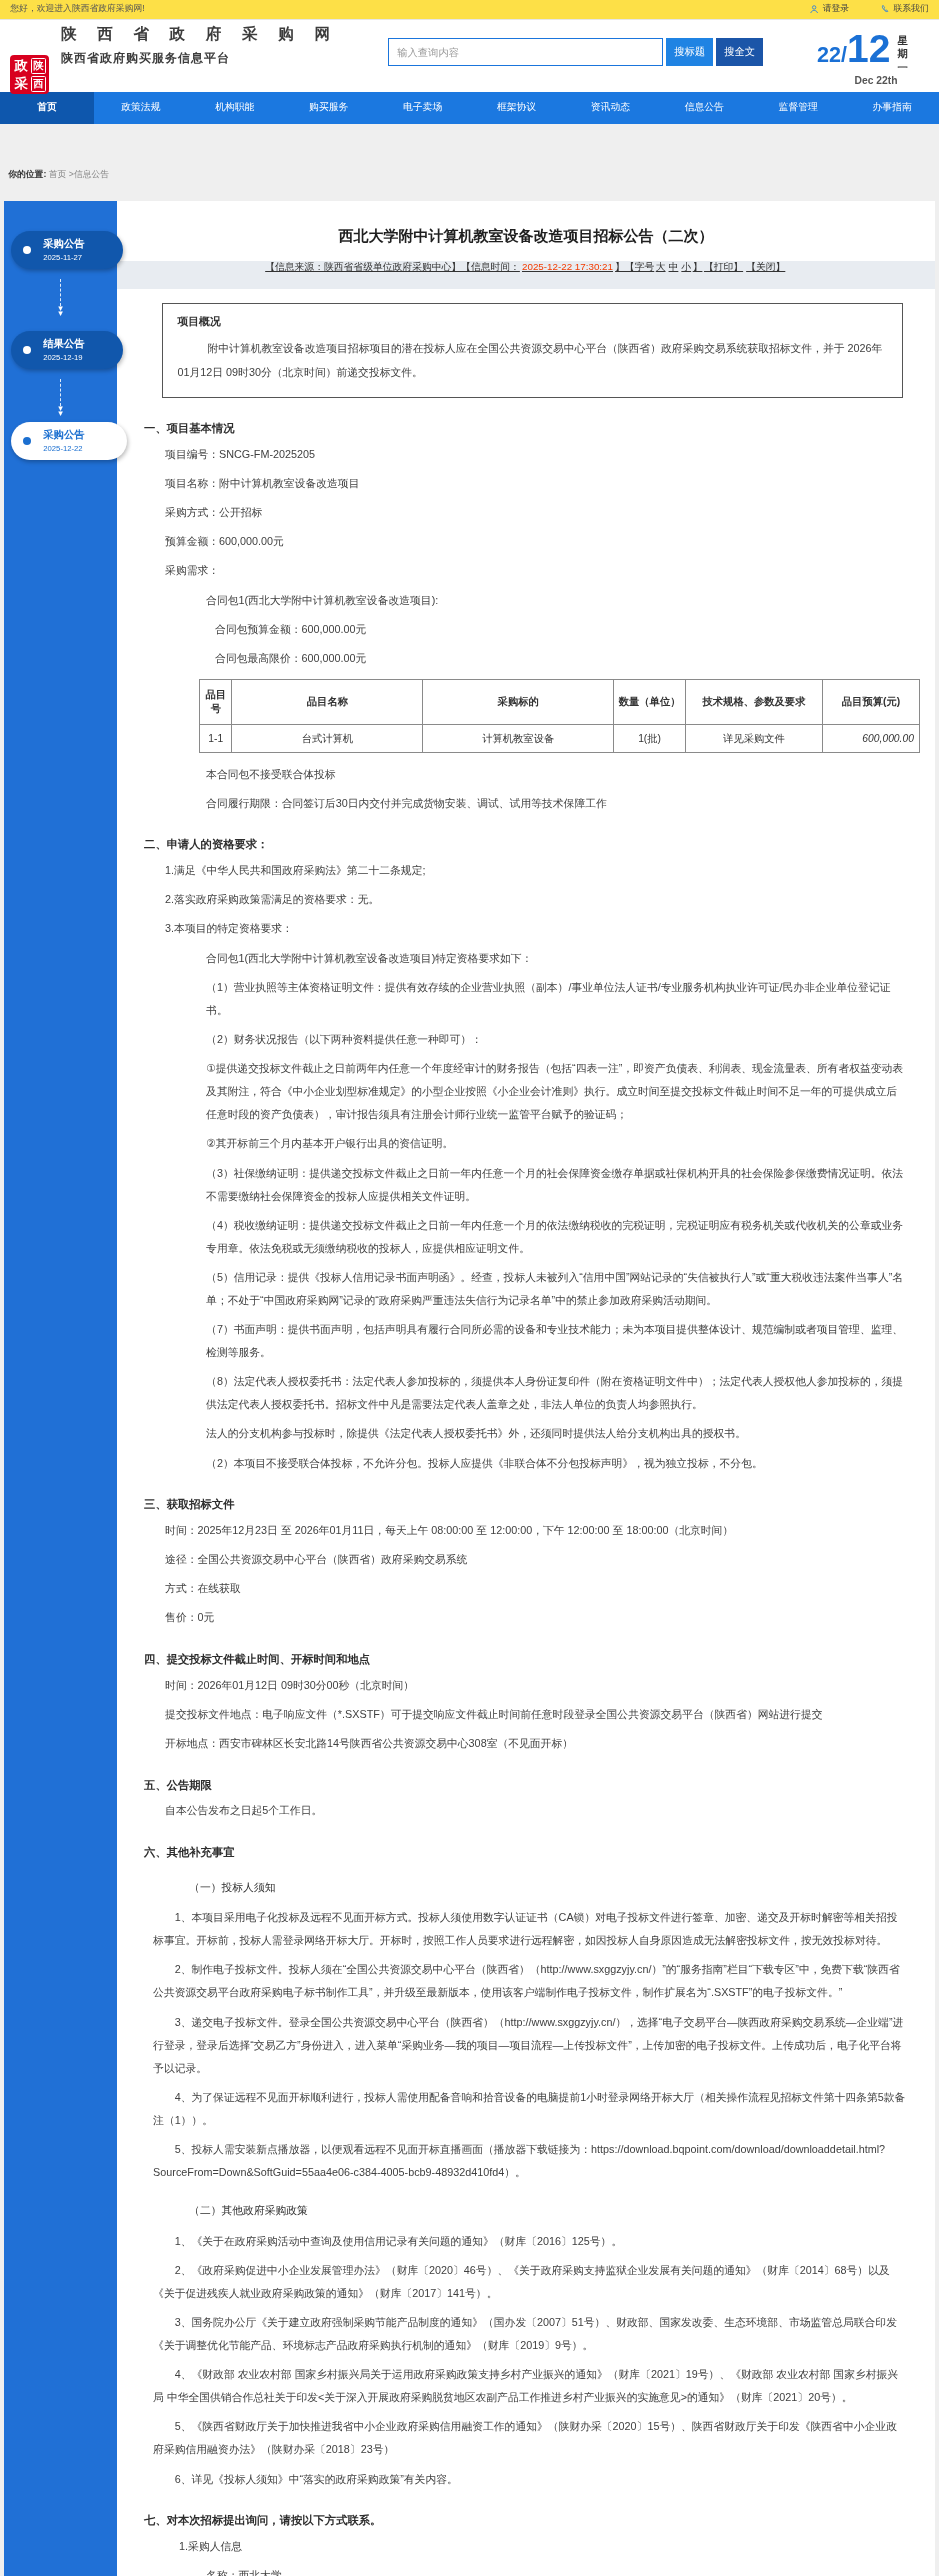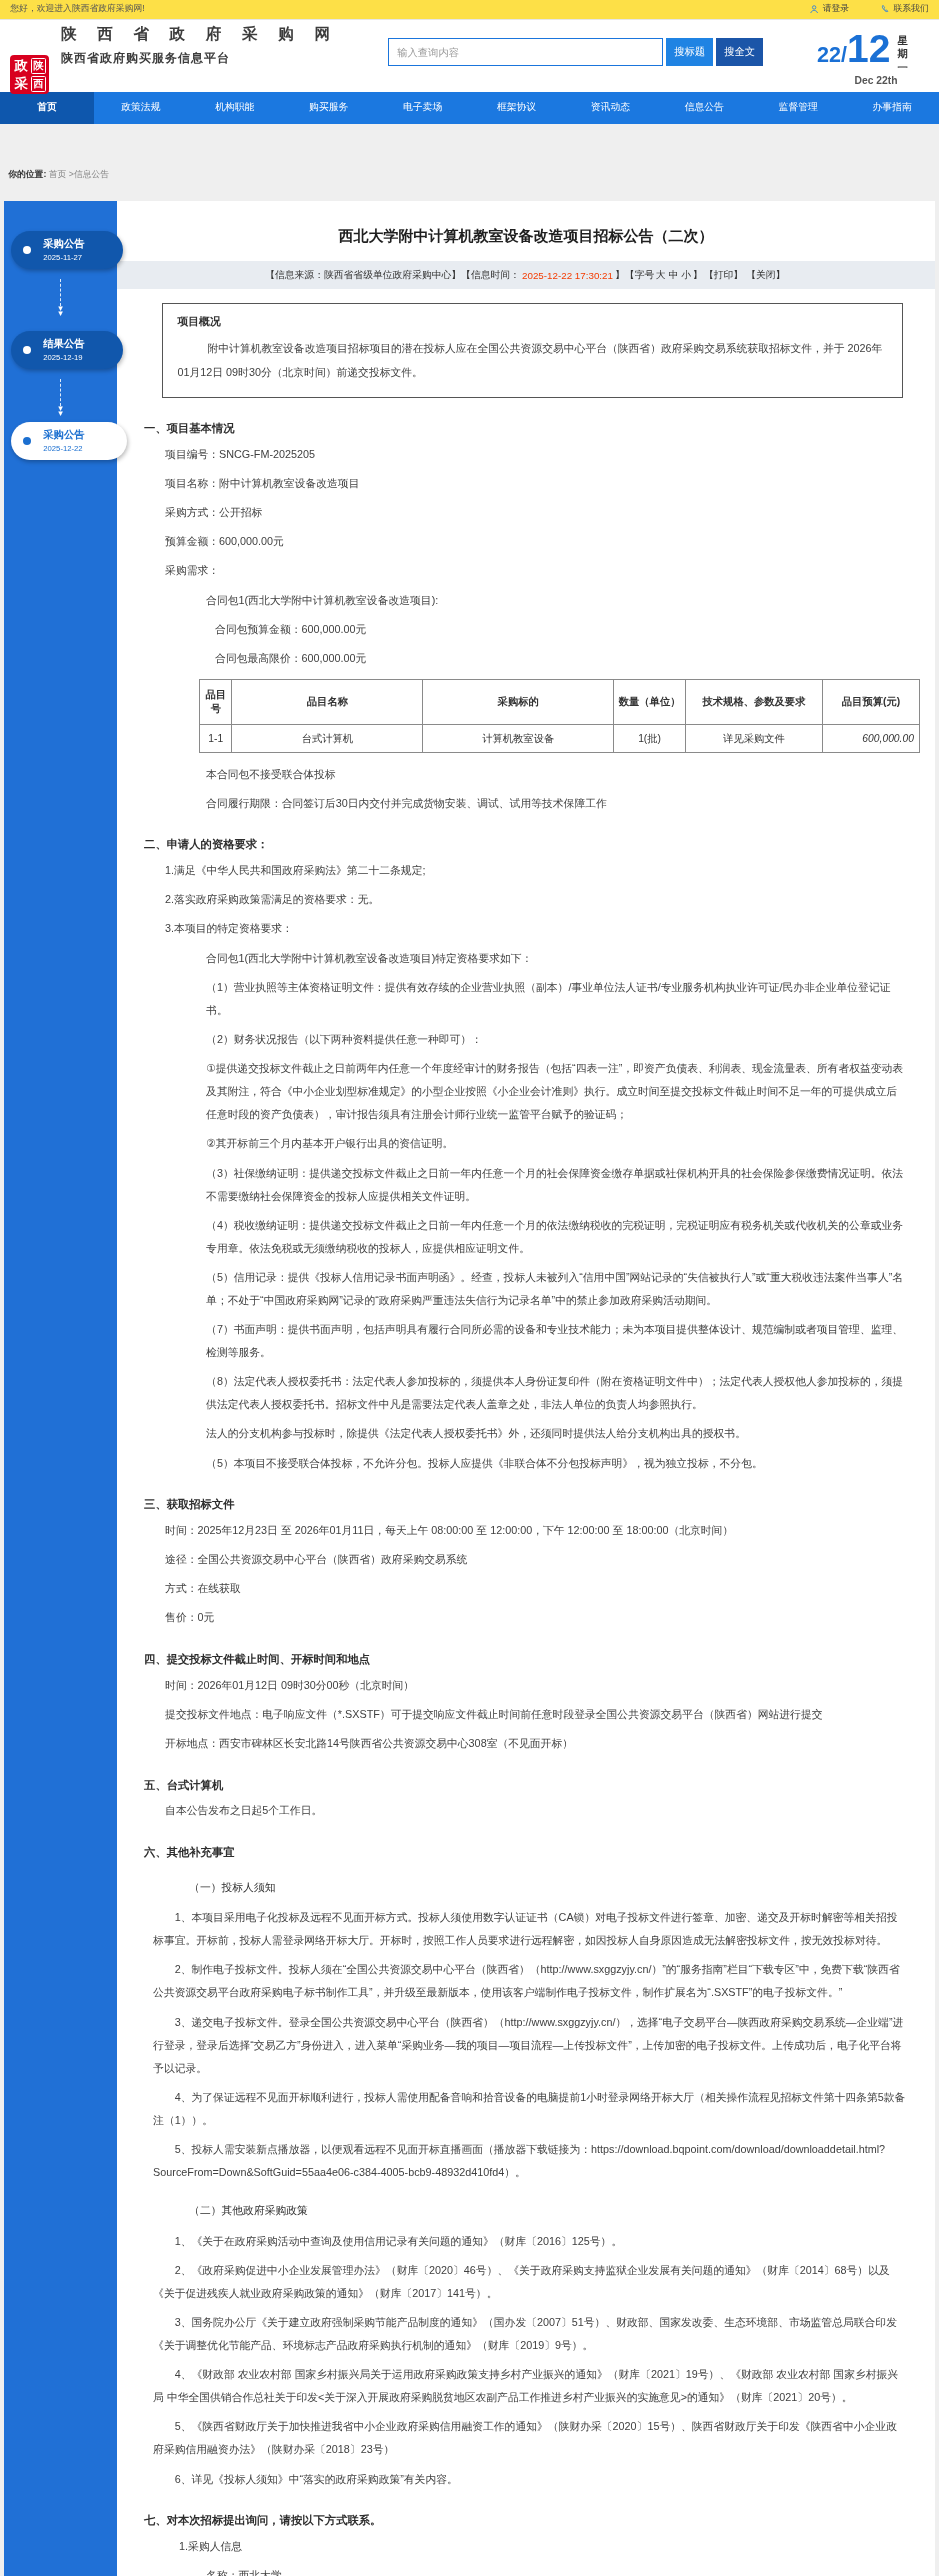--- a/index.html
+++ b/index.html
@@ -52,21 +52,21 @@
   .pill-date { font-size:7.7px; margin-top:2.1px; }
   .pill.active { background:#fff; color:#1b6fd0; width:116px; }
   .pill.active .dot { background:#1b6fd0; }
   .t-arrow { position:absolute; left:0; width:113px; display:flex; flex-direction:column; align-items:center; }
   .t-dash { width:0; height:27px; border-left:1px dashed rgba(255,255,255,.85); }
   .t-chev { color:#fff; font-size:7.7px; line-height:5.7px; }
 
   .content { flex:1; background:#fff; min-height:2700px; padding-bottom:41px; }
 
   .art-title { text-align:center; font-size:15px; font-weight:bold; color:#1f1f1f; margin-top:26px; }
-  .meta-bar { margin-top:15.5px; height:28px; background:#e8ecf1; display:flex; align-items:center; justify-content:center; font-size:9.8px; color:#333; }
+  .meta-bar { margin-top:15.5px; height:28px; background:#e8ecf1; display:flex; justify-content:center; font-size:9.8px; color:#333;text-decoration:underline; }
   .meta-bar .red { color:#f43b00; margin:0 2.1px; }
   .meta-btn { cursor:pointer; margin:0 1.5px; }
 
   .ov-box { margin:14.4px 32px 0 45px; border:0.5px solid #555; padding:10.3px 14.4px 13.4px 14.4px; }
   .ov-head { font-size:10.8px; font-weight:bold; color:#333; }
   .ov-text { font-size:10.8px; line-height:24px; margin-top:7.2px; text-indent:30px; color:#404040; }
 
   .doc { margin-top:13.4px; font-size:10.8px; }
   .blk { margin:6.2px 29px 6.2px 48px; line-height:23px; color:#404040; }
   .blk.sec { margin:21.6px 29px 5.2px 27px; font-size:11.3px; font-weight:bold; color:#2e2e2e; line-height:16.5px; }
@@ -251,31 +251,31 @@
           <p class="blk p3">（1）营业执照等主体资格证明文件：提供有效存续的企业营业执照（副本）/事业单位法人证书/专业服务机构执业许可证/民办非企业单位登记证书。</p>
           <p class="blk p3">（2）财务状况报告（以下两种资料提供任意一种即可）：</p>
           <p class="blk p3">①提供递交投标文件截止之日前两年内任意一个年度经审计的财务报告（包括“四表一注”，即资产负债表、利润表、现金流量表、所有者权益变动表及其附注，符合《中小企业划型标准规定》的小型企业按照《小企业会计准则》执行。成立时间至提交投标文件截止时间不足一年的可提供成立后任意时段的资产负债表），审计报告须具有注册会计师行业统一监管平台赋予的验证码；</p>
           <p class="blk p3">②其开标前三个月内基本开户银行出具的资信证明。</p>
           <p class="blk p3">（3）社保缴纳证明：提供递交投标文件截止之日前一年内任意一个月的社会保障资金缴存单据或社保机构开具的社会保险参保缴费情况证明。依法不需要缴纳社会保障资金的投标人应提供相关文件证明。</p>
           <p class="blk p3">（4）税收缴纳证明：提供递交投标文件截止之日前一年内任意一个月的依法缴纳税收的完税证明，完税证明应有税务机关或代收机关的公章或业务专用章。依法免税或无须缴纳税收的投标人，应提供相应证明文件。</p>
           <p class="blk p3">（5）信用记录：提供《投标人信用记录书面声明函》。经查，投标人未被列入“信用中国”网站记录的“失信被执行人”或“重大税收违法案件当事人”名单；不处于“中国政府采购网”记录的“政府采购严重违法失信行为记录名单”中的禁止参加政府采购活动期间。</p>
           <p class="blk p3">（7）书面声明：提供书面声明，包括声明具有履行合同所必需的设备和专业技术能力；未为本项目提供整体设计、规范编制或者项目管理、监理、检测等服务。</p>
           <p class="blk p3">（8）法定代表人授权委托书：法定代表人参加投标的，须提供本人身份证复印件（附在资格证明文件中）；法定代表人授权他人参加投标的，须提供法定代表人授权委托书。招标文件中凡是需要法定代表人盖章之处，非法人单位的负责人均参照执行。</p>
           <p class="blk p3">法人的分支机构参与投标时，除提供《法定代表人授权委托书》外，还须同时提供法人给分支机构出具的授权书。</p>
-          <p class="blk p3">（5）本项目不接受联合体投标，不允许分包。投标人应提供《非联合体不分包投标声明》，视为独立投标，不分包。</p>
+          <p class="blk p3">（2）本项目不接受联合体投标，不允许分包。投标人应提供《非联合体不分包投标声明》，视为独立投标，不分包。</p>
           <p class="blk sec">三、获取招标文件</p>
           <p class="blk lbl">时间：2025年12月23日 至 2026年01月11日，每天上午 08:00:00 至 12:00:00，下午 12:00:00 至 18:00:00（北京时间）</p>
           <p class="blk lbl">途径：全国公共资源交易中心平台（陕西省）政府采购交易系统</p>
           <p class="blk lbl">方式：在线获取</p>
           <p class="blk lbl">售价：0元</p>
           <p class="blk sec">四、提交投标文件截止时间、开标时间和地点</p>
           <p class="blk lbl">时间：2026年01月12日 09时30分00秒（北京时间）</p>
           <p class="blk lbl">提交投标文件地点：电子响应文件（*.SXSTF）可于提交响应文件截止时间前任意时段登录全国公共资源交易平台（陕西省）网站进行提交</p>
           <p class="blk lbl">开标地点：西安市碑林区长安北路14号陕西省公共资源交易中心308室（不见面开标）</p>
-          <p class="blk sec">五、台式计算机</p>
+          <p class="blk sec">五、公告期限</p>
           <p class="blk lbl">自本公告发布之日起5个工作日。</p>
           <p class="blk sec">六、其他补充事宜</p>
           <p class="blk sub">（一）投标人须知</p>
           <p class="blk p2">1、本项目采用电子化投标及远程不见面开标方式。投标人须使用数字认证证书（CA锁）对电子投标文件进行签章、加密、递交及开标时解密等相关招投标事宜。开标前，投标人需登录网络开标大厅。开标时，按照工作人员要求进行远程解密，如因投标人自身原因造成无法解密投标文件，按无效投标对待。</p>
           <p class="blk p2">2、制作电子投标文件。投标人须在“全国公共资源交易中心平台（陕西省）（http://www.sxggzyjy.cn/）”的“服务指南”栏目“下载专区”中，免费下载“陕西省公共资源交易平台政府采购电子标书制作工具”，并升级至最新版本，使用该客户端制作电子投标文件，制作扩展名为“.SXSTF”的电子投标文件。”</p>
           <p class="blk p2">3、递交电子投标文件。登录全国公共资源交易中心平台（陕西省）（http://www.sxggzyjy.cn/），选择“电子交易平台—陕西政府采购交易系统—企业端”进行登录，登录后选择“交易乙方”身份进入，进入菜单“采购业务—我的项目—项目流程—上传投标文件”，上传加密的电子投标文件。上传成功后，电子化平台将予以记录。</p>
           <p class="blk p2">4、为了保证远程不见面开标顺利进行，投标人需使用配备音响和拾音设备的电脑提前1小时登录网络开标大厅（相关操作流程见招标文件第十四条第5款备注（1））。</p>
           <p class="blk p2">5、投标人需安装新点播放器，以便观看远程不见面开标直播画面（播放器下载链接为：https://download.bqpoint.com/download/downloaddetail.html?SourceFrom=Down&amp;SoftGuid=55aa4e06-c384-4005-bcb9-48932d410fd4）。</p>
           <p class="blk sub">（二）其他政府采购政策</p>
           <p class="blk p2">1、《关于在政府采购活动中查询及使用信用记录有关问题的通知》（财库〔2016〕125号）。</p>

